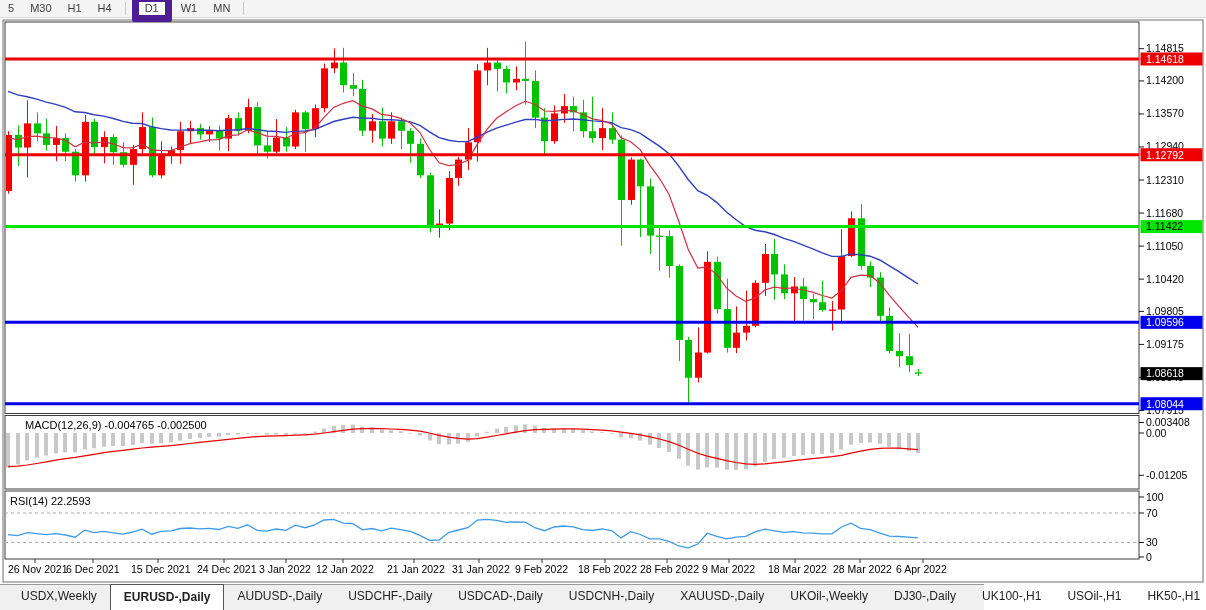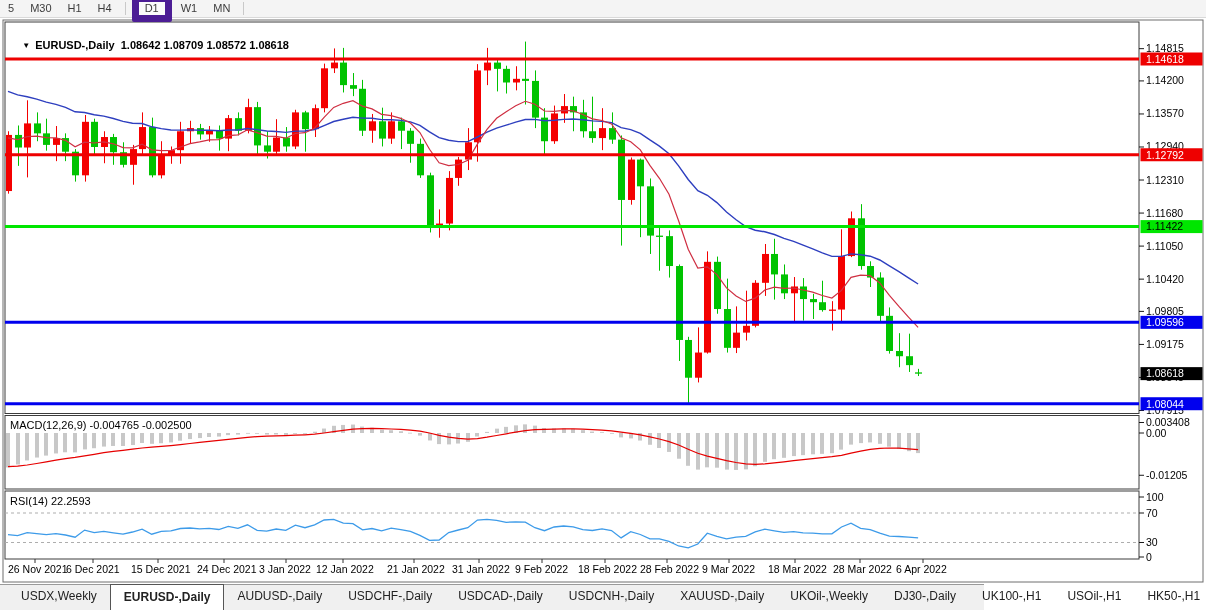--- a/index.html
+++ b/index.html
@@ -458,25 +458,22 @@
       <span class="tfbtn">M30</span>
       <span class="tfbtn">H1</span>
       <span class="tfbtn">H4</span>
       <span class="tfsep"></span>
       <span class="tfbtn active">D1</span>
       <span class="tfbtn">W1</span>
       <span class="tfbtn">MN</span>
       <span class="tfsep"></span>
     </div>
 
-  <div class="pane-label" style="left:10px;top:27px;">
-    <span class="dd-icon">▼</span><span>EURUSD-,Daily</span>&nbsp;&nbsp;<span>1.08642 1.08709 1.08572 1.08618</span>
-  </div>
-
-  <div class="pane-label thin" style="left:10px;top:419px;">MACD(12,26,9) -0.004765 -0.002500</div>
+
+  <div class="pane-label thin" style="left:25px;top:419px;">MACD(12,26,9) -0.004765 -0.002500</div>
   <div class="pane-label thin" style="left:10px;top:495px;">RSI(14) 22.2593</div>
 
   <div class="tabbar" id="tabbar">
       <div class="lead"></div>
       <div class="tab">USDX,Weekly</div>
       <div class="tabsep"></div>
       <div class="tab active">EURUSD-,Daily</div>
       <div class="tabsep"></div>
       <div class="tab">AUDUSD-,Daily</div>
       <div class="tabsep"></div>

